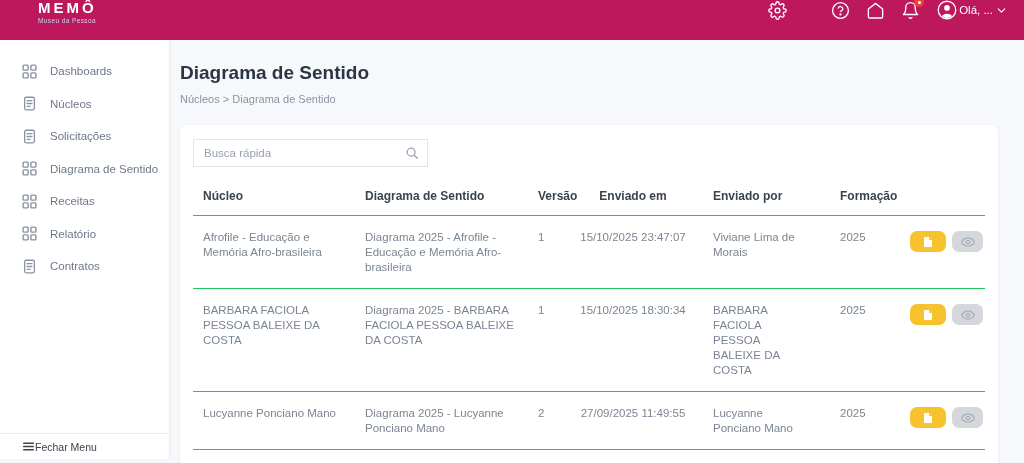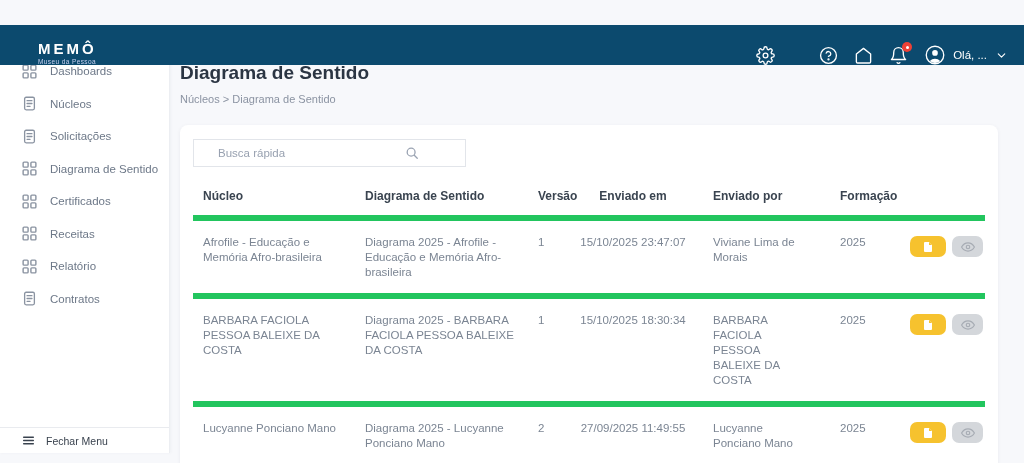--- a/index.html
+++ b/index.html
@@ -1,72 +1,72 @@
 <!DOCTYPE html>
 <html><head>
 <meta charset="utf-8">
 <style>
   * { margin:0; padding:0; box-sizing:border-box; }
   html,body { width:1024px; height:463px; overflow:hidden;
     font-family:"Liberation Sans", sans-serif; background:#F7F8FB; }
 
   
   .topbar { position:absolute; top:0; left:0; right:0; height:40px;
-    background:#0c4a6e; display:flex; align-items:flex-end;
-    justify-content:space-between; padding:0 16px 0 38px; z-index:5;margin-top:25px; }
+    background:#be185d; display:flex; align-items:flex-start;
+    justify-content:space-between; padding:0 16px 0 38px; z-index:5; }
   .logo { color:#fff; line-height:1; cursor:default; }
   .logo-title { font-size:15px; font-weight:bold; letter-spacing:3px; }
   .logo-sub { font-size:6.5px; color:#C7D0F0; margin-top:3px; letter-spacing:.4px; }
   .top-icons { display:flex; align-items:center; gap:15px; }
   .tb-icon { width:20px; height:20px; display:flex; align-items:center;
     justify-content:center; cursor:pointer; position:relative; }
   .tb-icon.gear { margin-right:28px; }
   .badge { position:absolute; top:-3px; right:-4px; width:10px; height:10px;
     border-radius:50%; background:#EE4136; display:flex; align-items:center;
     justify-content:center; }
   .badge::after{ content:""; width:3px; height:3px; border-radius:50%; background:#fff; }
-  .user-chip { display:flex; align-items:center; gap:8px; cursor:pointer; margin-left:2px; }
+  .user-chip { display:flex; align-items:center; gap:2px; cursor:pointer; margin-left:2px; }
   .greeting { color:#fff; font-size:11.5px; }
 
   
-  .sidebar { position:absolute; top:40px; left:0; bottom:10px; width:170px;
+  .sidebar { position:absolute; top:40px; left:0; bottom:4px; width:170px;
     background:#fff; border-right:1px solid #ECEEF2;
     box-shadow:1px 0 3px rgba(30,40,70,.04); padding-top:15px; z-index:4; }
   .sb-item { display:flex; align-items:center; gap:13px; padding:8px 8px 8px 22px;
     height:32.5px; cursor:pointer; }
   .sb-icon { width:15px; height:15px; display:flex; }
   .sb-label { font-size:11.5px; color:#6D7888; }
   .sb-footer { position:absolute; bottom:0; left:0; right:0; height:26px;
-    border-top:1px solid #E9EBEF; display:flex; align-items:center; gap:11px;
+    border-top:1px solid #E9EBEF; display:flex; align-items:center; gap:0;
     padding-left:22px; cursor:pointer; background:#fff; }
   .sb-footer-label { font-size:10.5px; color:#39424E; }
 
   
   .main { position:absolute; top:40px; left:170px; right:0; bottom:0;
     padding:22px 26px 0 10px; overflow:hidden; }
   .page-title { font-size:19px; font-weight:bold; color:#2B3543; }
   .breadcrumb { margin-top:9px; font-size:11px; color:#8B93A2; cursor:pointer; }
 
   .card { margin-top:20px; background:#fff; border-radius:8px;
     box-shadow:0 1px 4px rgba(30,40,70,.06); padding:14px 13px 0 13px;
     min-height:420px; }
 
   .search-wrap { position:relative; width:235px; }
-  .search-input { width:273px; height:28px; border:1px solid #E2E5EA;
-    border-radius:0; padding:0 30px 0 24px; font-size:11.5px; color:#5A6474;
+  .search-input { width:235px; height:28px; border:1px solid #E2E5EA;
+    border-radius:0; padding:0 30px 0 10px; font-size:11.5px; color:#5A6474;
     outline:none; font-family:"Liberation Sans", sans-serif; }
   .search-input::placeholder { color:#98A1B0; }
   .search-icon { position:absolute; right:9px; top:7px; cursor:pointer; }
 
   
   table { border-collapse:collapse; table-layout:fixed; width:792px; margin-top:6px; }
   th { font-size:12px; font-weight:bold; color:#3A4450; text-align:left;
     padding:16px 0 12px; }
   td { font-size:11.5px; color:#7B8593; line-height:15px; vertical-align:top;
-    padding:14px 0 13px; border-top:6px solid #22c55e; }
+    padding:14px 0 13px; border-top:1px solid #22c55e; }
   .c1 { width:160px; padding-left:10px; padding-right:14px; }
   .c2 { width:185px; padding-left:12px; padding-right:20px; }
   .c3 { width:35px;  }
   .c4 { width:120px; text-align:center; }
   .c5 { width:132px; padding-left:20px; padding-right:20px; }
   .c6 { width:75px;  padding-left:15px; }
   .c7 { width:85px;  padding-left:10px; }
   .actions { display:flex; gap:6px; margin-top:1px; }
   .btn-file { width:36px; height:21px; border:none; border-radius:7px;
     background:#F6C22E; display:inline-flex; align-items:center;
@@ -169,31 +169,20 @@
       </div>
       <div class="sb-item">
         <span class="sb-icon">
           <svg viewBox="0 0 16 16" width="15" height="15" fill="none" stroke="#8A93A1" stroke-width="1.5">
             <rect x="1.2" y="1.2" width="5.3" height="5.3" rx="1"></rect>
             <rect x="9.5" y="1.2" width="5.3" height="5.3" rx="1"></rect>
             <rect x="1.2" y="9.5" width="5.3" height="5.3" rx="1"></rect>
             <rect x="9.5" y="9.5" width="5.3" height="5.3" rx="1"></rect>
           </svg>
         </span>
-        <span class="sb-label">Certificados</span>
-      </div>
-      <div class="sb-item">
-        <span class="sb-icon">
-          <svg viewBox="0 0 16 16" width="15" height="15" fill="none" stroke="#8A93A1" stroke-width="1.5">
-            <rect x="1.2" y="1.2" width="5.3" height="5.3" rx="1"></rect>
-            <rect x="9.5" y="1.2" width="5.3" height="5.3" rx="1"></rect>
-            <rect x="1.2" y="9.5" width="5.3" height="5.3" rx="1"></rect>
-            <rect x="9.5" y="9.5" width="5.3" height="5.3" rx="1"></rect>
-          </svg>
-        </span>
         <span class="sb-label">Receitas</span>
       </div>
       <div class="sb-item">
         <span class="sb-icon">
           <svg viewBox="0 0 16 16" width="15" height="15" fill="none" stroke="#8A93A1" stroke-width="1.5">
             <rect x="1.2" y="1.2" width="5.3" height="5.3" rx="1"></rect>
             <rect x="9.5" y="1.2" width="5.3" height="5.3" rx="1"></rect>
             <rect x="1.2" y="9.5" width="5.3" height="5.3" rx="1"></rect>
             <rect x="9.5" y="9.5" width="5.3" height="5.3" rx="1"></rect>
           </svg>

